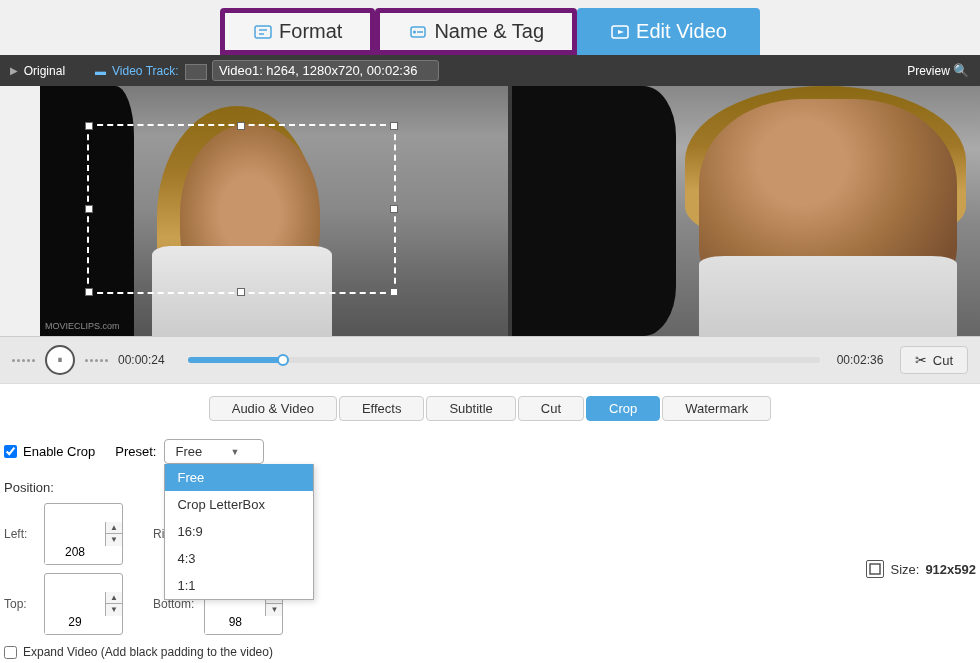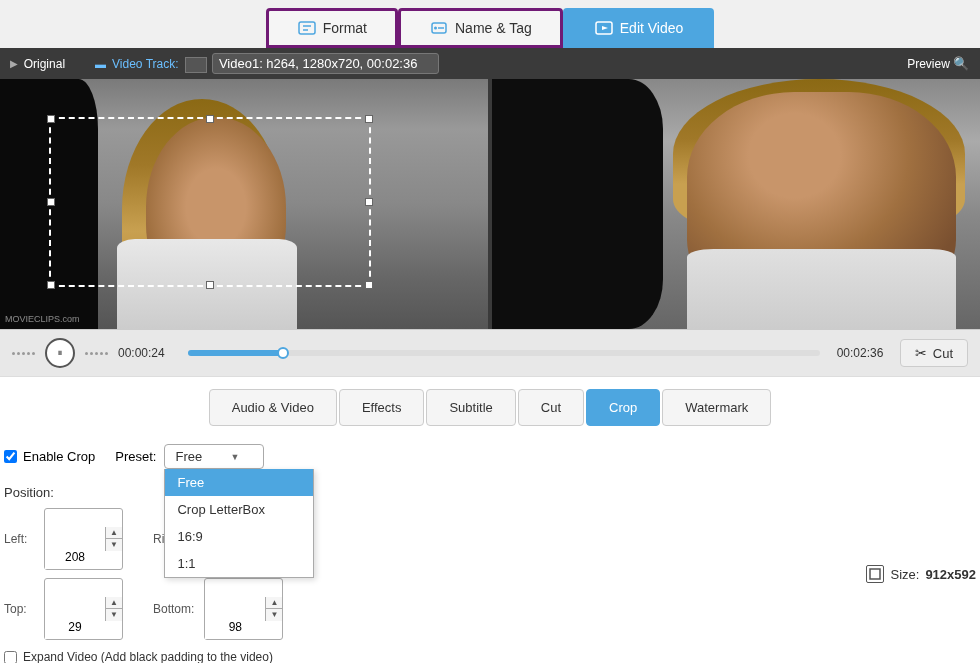--- a/index.html
+++ b/index.html
@@ -19,24 +19,24 @@
       align-items: center;
       background: #f0f0f0;
       padding: 8px 0 0 0;
       gap: 0;
     }
     .top-tab {
       display: flex;
       align-items: center;
       gap: 6px;
       padding: 7px 28px;
-      border: 3px solid #701a75;
+      border: 5px solid #701a75;
       background: #f5f5f5;
       cursor: pointer;
-      font-size: 14px;
+      font-size: 20px;
       color: #333;
       border-radius: 4px 4px 0 0;
     }
     .top-tab.active {
       background: #4da6e0;
       color: white;
       border-color: #4da6e0;
     }
     .top-tab-icon {
       width: 20px;
@@ -80,20 +80,21 @@
       color: white;
       font-size: 12px;
       display: flex;
       align-items: center;
       gap: 4px;
     }
 
     .video-panels {
       display: flex;
       width: 100%;
+      padding-left: 40px;
     }
     .video-panel {
       flex: 1;
       height: 250px;
       background: #1a1a1a;
       position: relative;
       overflow: hidden;
     }
     .video-panel + .video-panel {
       border-left: 4px solid #3a3a3a;
@@ -249,21 +250,21 @@
     }
 
     
     .edit-tabs {
       display: flex;
       justify-content: center;
       gap: 2px;
       padding: 12px 0 10px;
     }
     .edit-tab {
-      padding: 10px 22px;
+      padding: 4px 22px;
       border: 1px solid #ccc;
       background: #f5f5f5;
       cursor: pointer;
       font-size: 13px;
       color: #333;
       border-radius: 4px;
     }
     .edit-tab.active {
       background: #4da6e0;
       color: white;
@@ -636,20 +637,23 @@
             <div class="dropdown-item selected">
               <span>Free</span>
             </div>
             <div class="dropdown-item">
               <span>Crop LetterBox</span>
             </div>
             <div class="dropdown-item">
               <span>16:9</span>
             </div>
             <div class="dropdown-item">
+              <span>4:3</span>
+            </div>
+            <div class="dropdown-item">
               <span>1:1</span>
             </div>
           </div>
         </div>
       </div>
     </div>
 
     <div style="display:flex; align-items:flex-start; gap:10px; margin-bottom:8px;">
       <span style="font-size:13px; color:#333; padding-top:4px;">Position:</span>
     </div>

